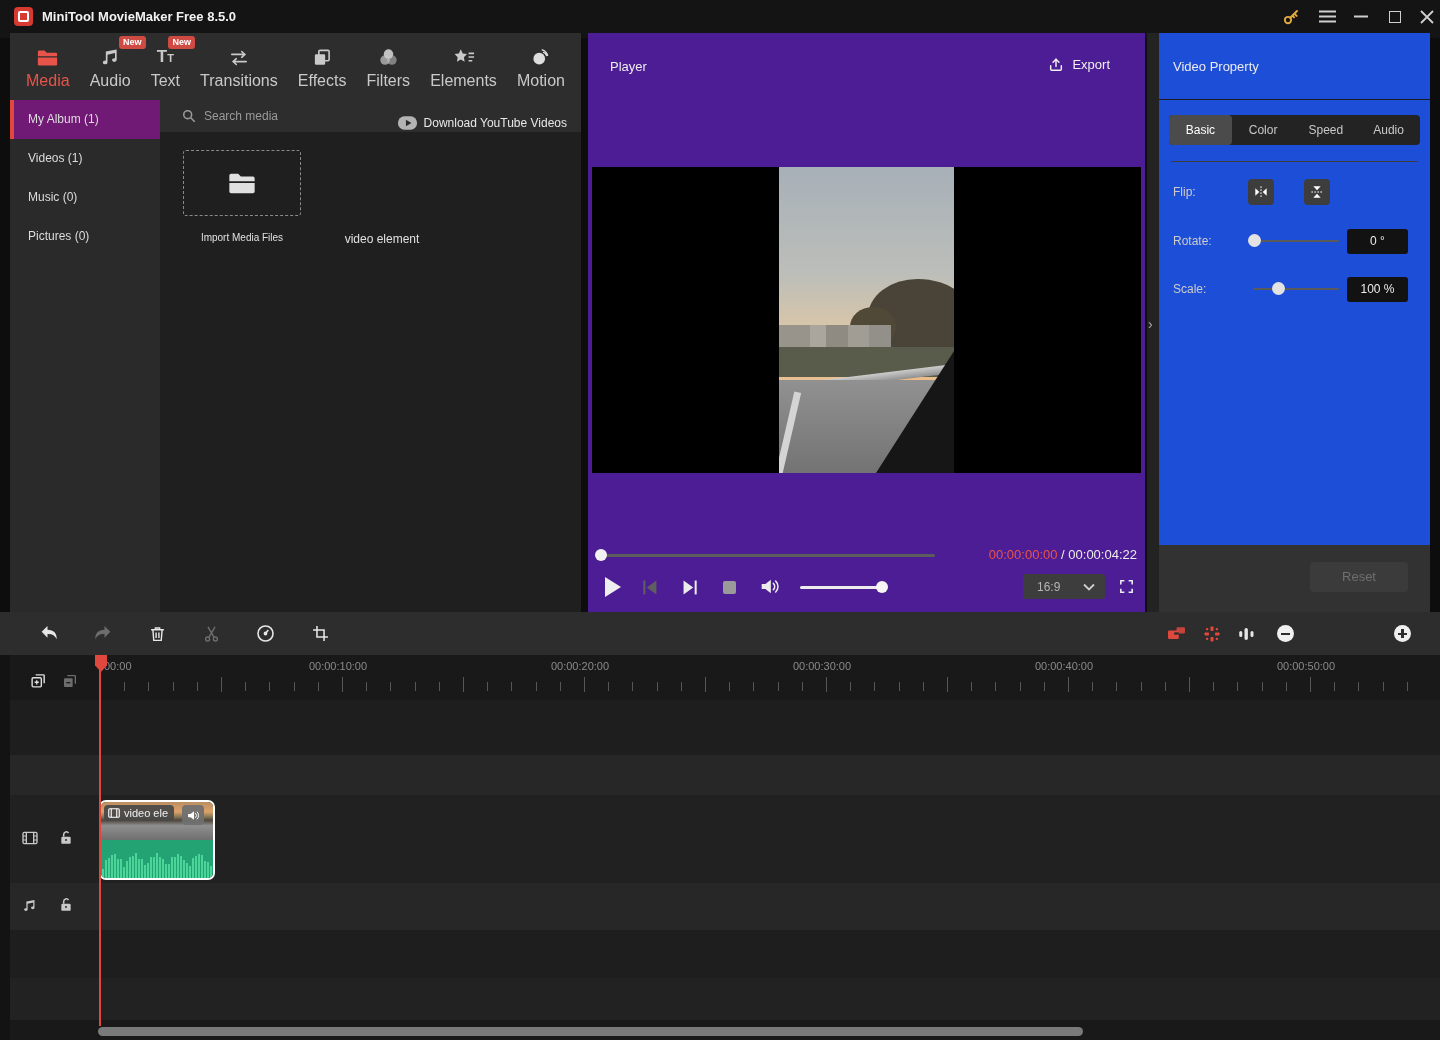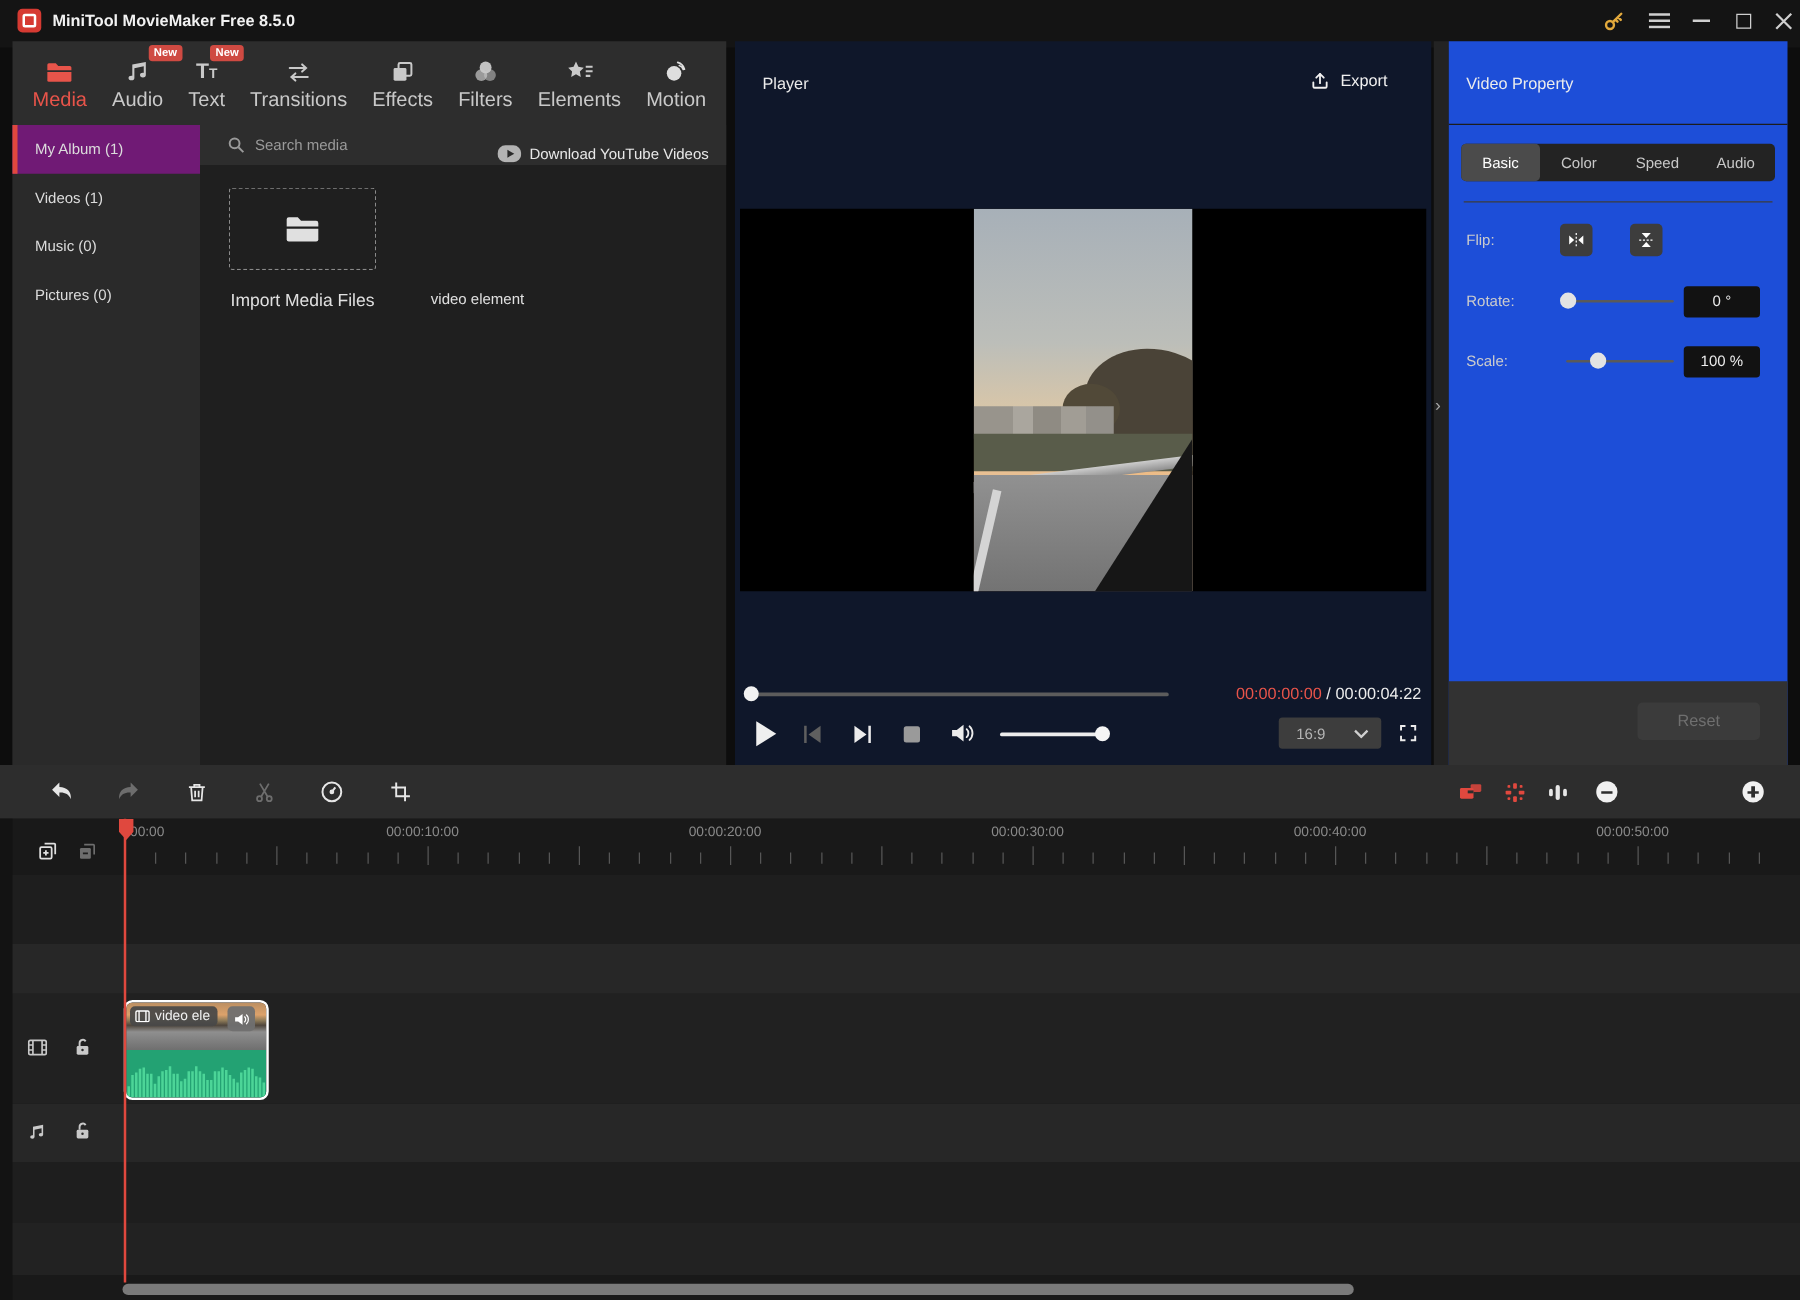--- a/index.html
+++ b/index.html
@@ -30,30 +30,30 @@
   .library { position:absolute; left:10px; top:100px; width:571px; height:512px; background:#1f1f1f; }
   .sidebar { position:absolute; left:0; top:0; width:150px; height:512px; background:#2a2a2a; }
   .side-item { position:relative; height:39px; line-height:39px; padding-left:18px; font-size:12px; color:#dcdcdc; }
   .side-item.active { background:#701a75; }
   .side-item.active::before { content:""; position:absolute; left:0; top:0; width:4px; height:39px; background:#e0483e; }
   .searchbar { position:absolute; left:150px; top:0; width:421px; height:32px; background:#2d2d2d; display:flex; align-items:center; padding:0 14px 0 22px; }
   .search-input { background:transparent; border:none; outline:none; color:#bbb; font-size:12px; margin-left:8px; width:140px; font-family:"Liberation Sans",sans-serif; }
   .search-input::placeholder { color:#9a9a9a; }
   .dl-group { margin-left:auto; display:flex; align-items:center; gap:7px; color:#e8e8e8; font-size:12px;margin-top:13px; }
   .import-box { position:absolute; left:173px; top:50px; width:118px; height:66px; border:1.5px dashed #8a8a8a; border-radius:3px; display:flex; align-items:center; justify-content:center; color:#e0e0e0; }
-  .import-label { position:absolute; left:162px; top:132px; width:140px; text-align:center; font-size:14px; color:#e0e0e0; }
+  .import-label { position:absolute; left:162px; top:132px; width:140px; text-align:center; font-size:10px; color:#e0e0e0; }
   .clip-card { position:absolute; left:310px; top:52px; width:125px; height:63px; background:#141414; border:1px solid #3a3a3a; border-radius:3px; overflow:hidden; }
   .card-label { position:absolute; left:302px; top:132px; width:140px; text-align:center; font-size:12px; color:#e0e0e0; }
   .mini-thumb { position:absolute; left:41px; top:0; width:42px; height:61px; background:linear-gradient(180deg,#9fa9b0 0%,#cfc6b4 38%,#eec28f 58%,#5c5146 66%,#8d8d8d 74%,#6e6e6e 100%); }
   .mini-glow { position:absolute; left:20px; top:28px; width:22px; height:14px; background:radial-gradient(circle, rgba(255,160,70,.95), rgba(255,160,70,0) 70%); }
   .dur-overlay { position:absolute; left:0; bottom:0; display:flex; align-items:center; gap:5px; background:rgba(18,18,18,.72); padding:3px 8px 3px 6px; color:#fff; font-size:11px; border-radius:0 3px 0 0; }
   .check-badge { position:absolute; right:5px; bottom:5px; width:26px; height:26px; background:#e0483e; border-radius:6px; display:flex; align-items:center; justify-content:center; }
 
   
-  .player { position:absolute; left:588px; top:33px; width:557px; height:579px; background:#0f172a; }
+  .player { position:absolute; left:588px; top:33px; width:557px; height:579px; background:#4c1d95; }
   .player-title { position:absolute; left:22px; top:26px; font-size:13px; color:#ececec; }
   .export-btn { position:absolute; right:35px; top:23px; display:flex; align-items:center; gap:8px; font-size:13px; color:#f0f0f0; }
   .preview { position:absolute; left:4px; top:134px; width:549px; height:306px; background:#000; overflow:hidden; }
   .video-frame { position:absolute; left:187px; top:0; width:175px; height:306px; overflow:hidden; }
   .sky { position:absolute; inset:0; background:linear-gradient(180deg,#a7b0b8 0%,#bcbeb9 35%,#dcc7a6 55%,#eec9a0 63%,#e9c093 67%); }
   .sun-glow { position:absolute; left:78px; top:138px; width:110px; height:80px; background:radial-gradient(circle, rgba(255,170,80,.85), rgba(255,170,80,0) 65%); }
   .tree { position:absolute; right:-22px; top:112px; width:108px; height:82px; background:#4a4337; border-radius:46% 54% 42% 50%; }
   .tree2 { position:absolute; right:58px; top:140px; width:46px; height:40px; background:#514938; border-radius:50%; }
   .buildings { position:absolute; left:0px; top:158px; width:112px; height:26px; background:linear-gradient(90deg,#98948c 0 28%,#aaa69e 28% 42%,#8f8b83 42% 62%,#a19d95 62% 80%,#93908a 80% 100%); box-shadow:0 -2px 0 rgba(255,255,255,.25) inset; }
   .grass { position:absolute; left:0; top:180px; width:100%; height:30px; background:#595c4a; }

